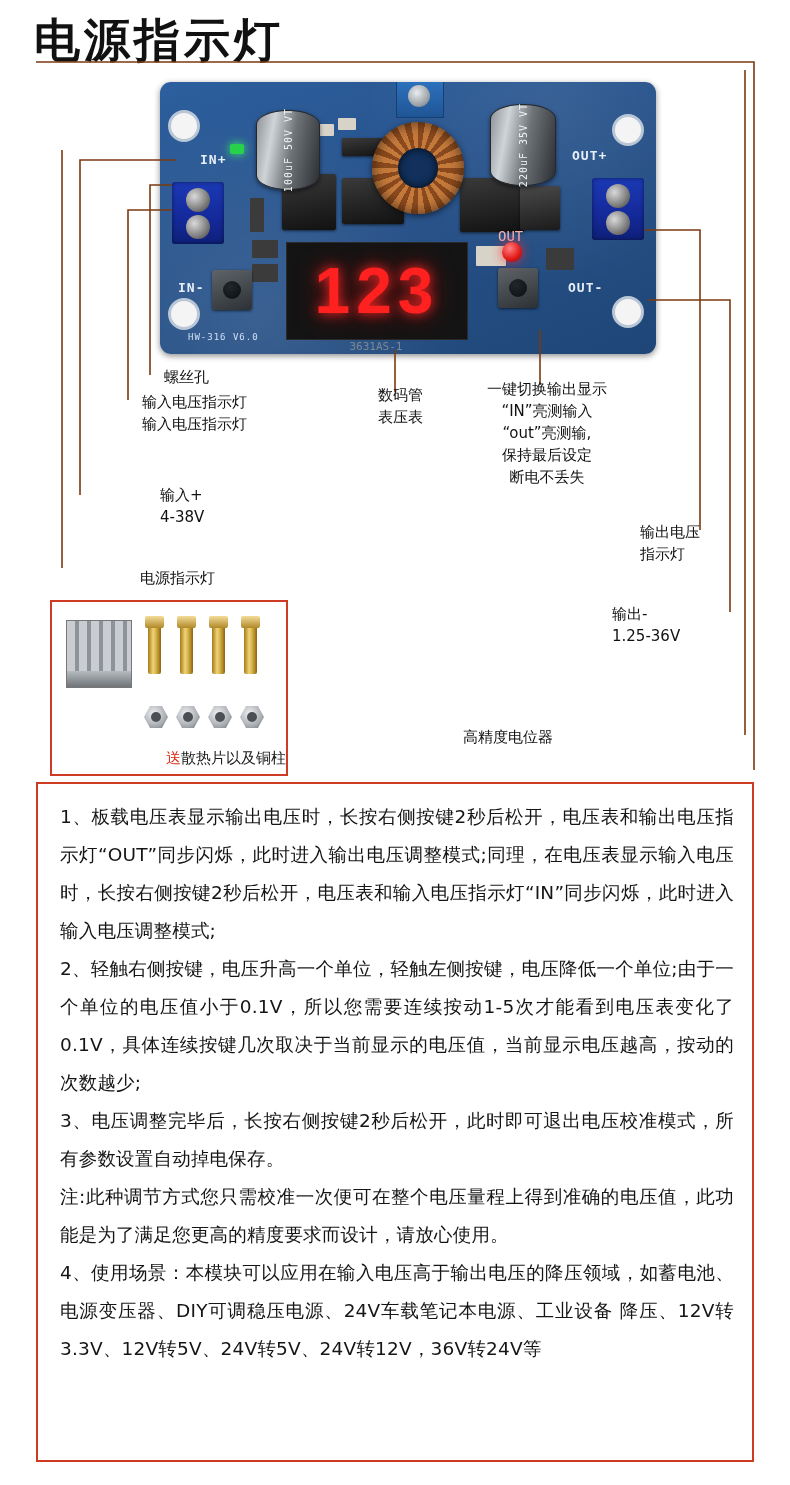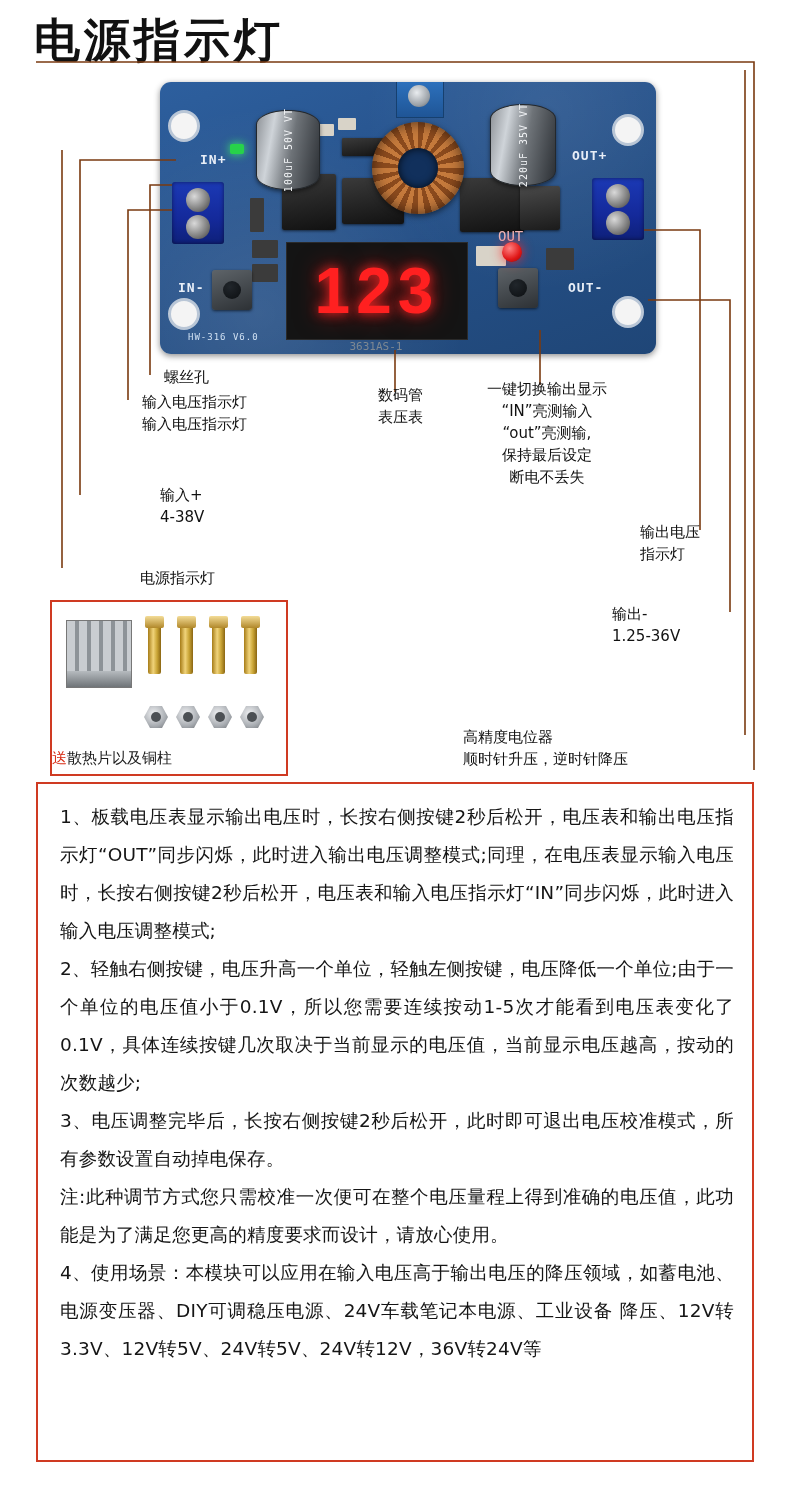--- a/index.html
+++ b/index.html
@@ -300,21 +300,21 @@
     width: 234px;
     height: 172px;
     border: 2px solid #cf3a22;
     background: #fff;
   }
   .acc-caption {
     position: absolute;
     left: 0;
     right: 0;
     bottom: 6px;
-    text-align: left;
+    text-align: right;
     font-size: 15px;
     font-family: Liberation Mono, monospace;
   }
   .acc-caption .red { color: #d82c14; }
   .heatsink {
     position: absolute;
     left: 14px;
     top: 18px;
     width: 64px;
     height: 66px;
@@ -506,21 +506,20 @@
   <div>指示灯</div>
 </div>
 
 <div class="callout" style="left:612px; top:603px;">
   <div>输出-</div>
   <div>1.25-36V</div>
 </div>
 
 <div class="callout" style="left:463px; top:726px; text-align:left; width:290px;">
   <div>高精度电位器</div>
-  <div>顺时针升压，逆时针降压</div>
 </div>
 
 <div class="acc-box">
   <div class="heatsink"></div>
   <div class="stud" style="left:96px;"></div>
   <div class="stud" style="left:128px;"></div>
   <div class="stud" style="left:160px;"></div>
   <div class="stud" style="left:192px;"></div>
   <div class="nut" style="left:92px;"></div>
   <div class="nut" style="left:124px;"></div>

